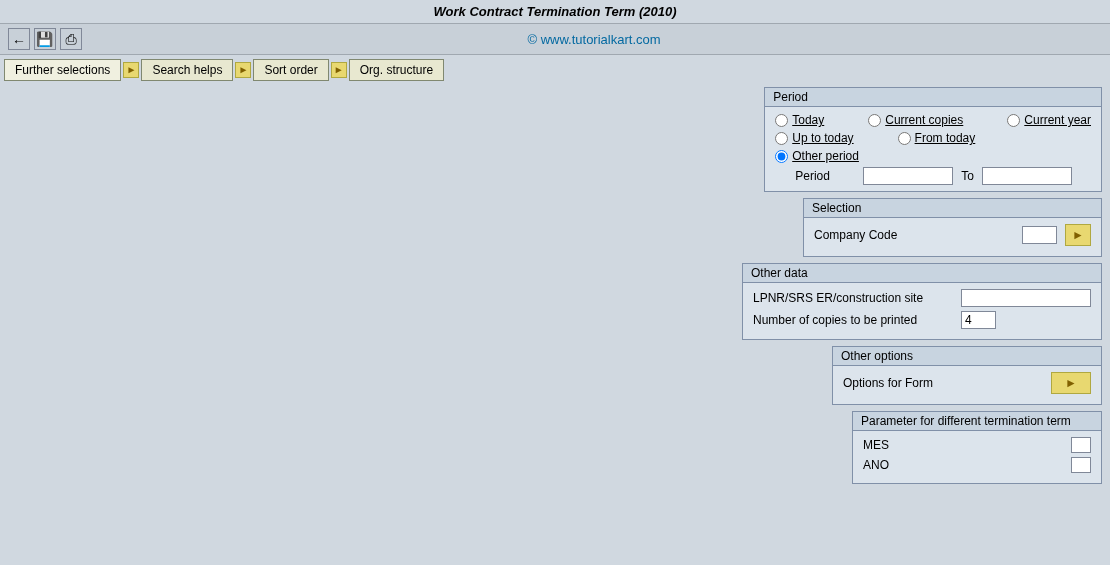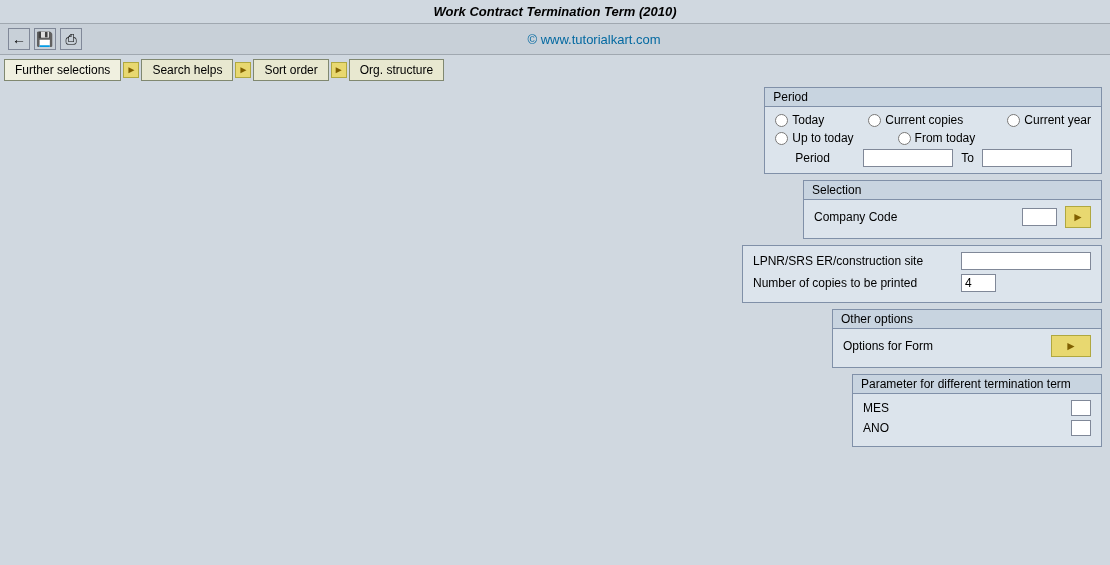--- a/index.html
+++ b/index.html
@@ -93,20 +93,21 @@
       color: #000;
     }
     .section-body {
       padding: 6px 10px;
     }
     .radio-row {
       display: flex;
       align-items: center;
       gap: 44px;
       margin-bottom: 4px;
+      text-decoration: underline;
     }
     .radio-item {
       display: flex;
       align-items: center;
       gap: 4px;
     }
     input[type="radio"] {
       margin: 0;
       cursor: pointer;
     }
@@ -231,20 +232,26 @@
       <div class="radio-row">
         <label class="radio-item">
           <input type="radio" name="period" style="">
           <span>Up to today</span>
         </label>
         <label class="radio-item">
           <input type="radio" name="period" style="">
           <span>From today</span>
         </label>
       </div>
+      <div class="radio-row">
+        <label class="radio-item">
+          <input type="radio" name="period" checked="" style="">
+          <span>Other period</span>
+        </label>
+      </div>
       <div class="period-row">
         <span class="period-label">Period</span>
         <input type="text" class="date-input field-input" style="">
         <span>To</span>
         <input type="text" class="date-input field-input" style="">
       </div>
     </div>
   </div>
 
   <div class="section">
@@ -252,20 +259,21 @@
     <div class="section-body">
       <div class="field-row">
         <span class="field-label">Company Code</span>
         <input type="text" class="field-input small" style="">
         <div class="nav-btn">►</div>
       </div>
     </div>
   </div>
 
   <div class="section">
+    <div class="section-title">Other data</div>
     <div class="section-body">
       <div class="field-row">
         <span class="field-label">LPNR/SRS ER/construction site</span>
         <input type="text" class="field-input medium" style="">
       </div>
       <div class="field-row">
         <span class="field-label">Number of copies to be printed</span>
         <input type="text" class="field-input small" value="4" style="">
       </div>
     </div>

